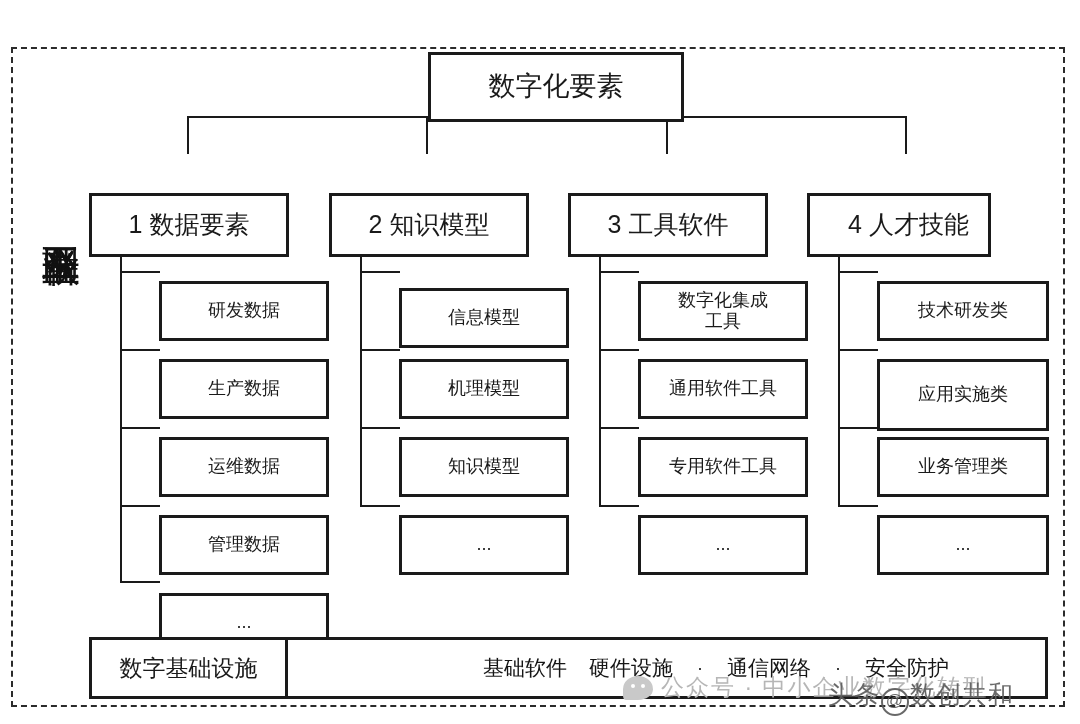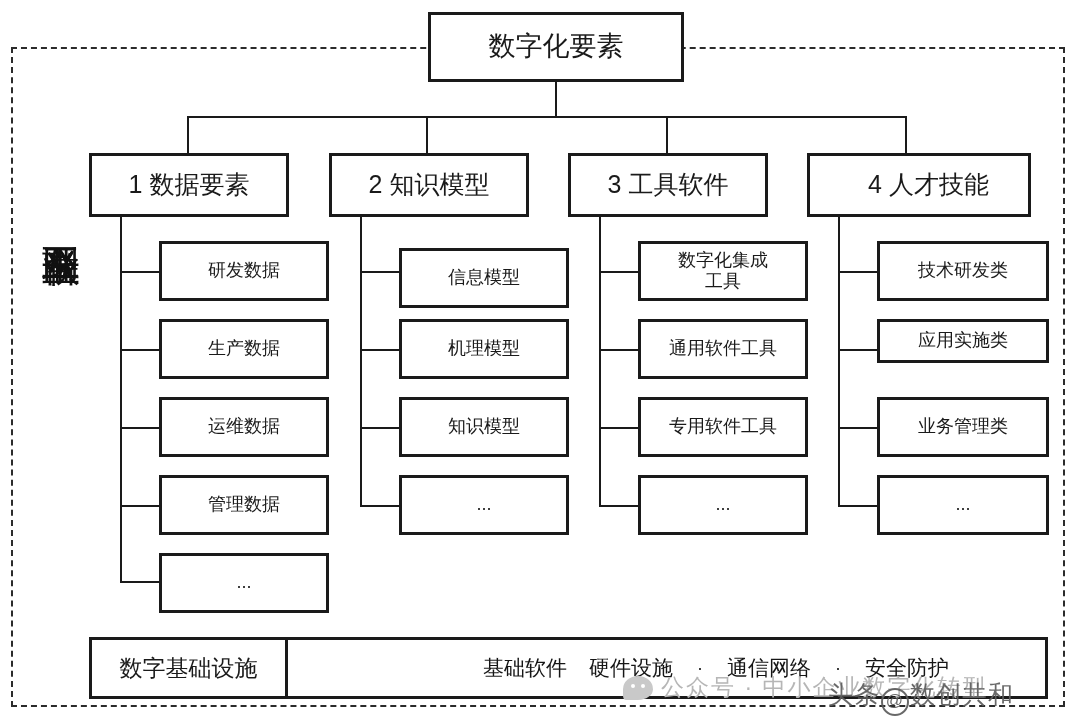--- a/index.html
+++ b/index.html
@@ -24,20 +24,21 @@
     position: absolute;
     box-sizing: border-box;
     border: 3px solid #1a1a1a;
     background: #ffffff;
     display: flex;
     align-items: center;
     justify-content: center;
     text-align: center;
     line-height: 1.18;
     z-index: 3;
+    margin-top: 40px;
   }
 
   
   #title-box {
     left: 428px;
     top: 12px;
     width: 256px;
     height: 70px;
     font-size: 27px;
   }
@@ -255,30 +256,30 @@
   <div class="conn h" style="left:599px; top:349px; width:40px;"></div>
   <div class="conn h" style="left:599px; top:427px; width:40px;"></div>
   <div class="conn h" style="left:599px; top:505px; width:40px;"></div>
 
   <div class="box leaf-box" style="left:638px; top:241px; width:170px; height:60px; white-space:pre-line;">数字化集成
 工具</div>
   <div class="box leaf-box" style="left:638px; top:319px; width:170px; height:60px;">通用软件工具</div>
   <div class="box leaf-box" style="left:638px; top:397px; width:170px; height:60px;">专用软件工具</div>
   <div class="box leaf-box" style="left:638px; top:475px; width:170px; height:60px;">...</div>
 
-  <div class="box cat-box" style="left:807px; width:224px;padding-left:19px;">4 人才技能</div>
+  <div class="box cat-box" style="left:807px; width:184px;padding-left:19px;">4 人才技能</div>
   <div class="conn v" style="left:838px; top:217px; height:288px;"></div>
 
   <div class="conn h" style="left:838px; top:271px; width:40px;"></div>
   <div class="conn h" style="left:838px; top:349px; width:40px;"></div>
   <div class="conn h" style="left:838px; top:427px; width:40px;"></div>
   <div class="conn h" style="left:838px; top:505px; width:40px;"></div>
 
   <div class="box leaf-box" style="left:877px; top:241px; width:172px; height:60px;">技术研发类</div>
-  <div class="box leaf-box" style="left:877px; top:319px; width:172px; height:44px;">应用实施类</div>
+  <div class="box leaf-box" style="left:877px; top:319px; width:172px; height:72px;">应用实施类</div>
   <div class="box leaf-box" style="left:877px; top:397px; width:172px; height:60px;">业务管理类</div>
   <div class="box leaf-box" style="left:877px; top:475px; width:172px; height:60px;">...</div>
 
   <div id="infra-bar"></div>
   <div id="infra-label">数字基础设施</div>
   <div id="infra-items">
     <span>基础软件</span>
     <span>硬件设施</span>
     <span class="infra-sep">·</span>
     <span>通信网络</span>

